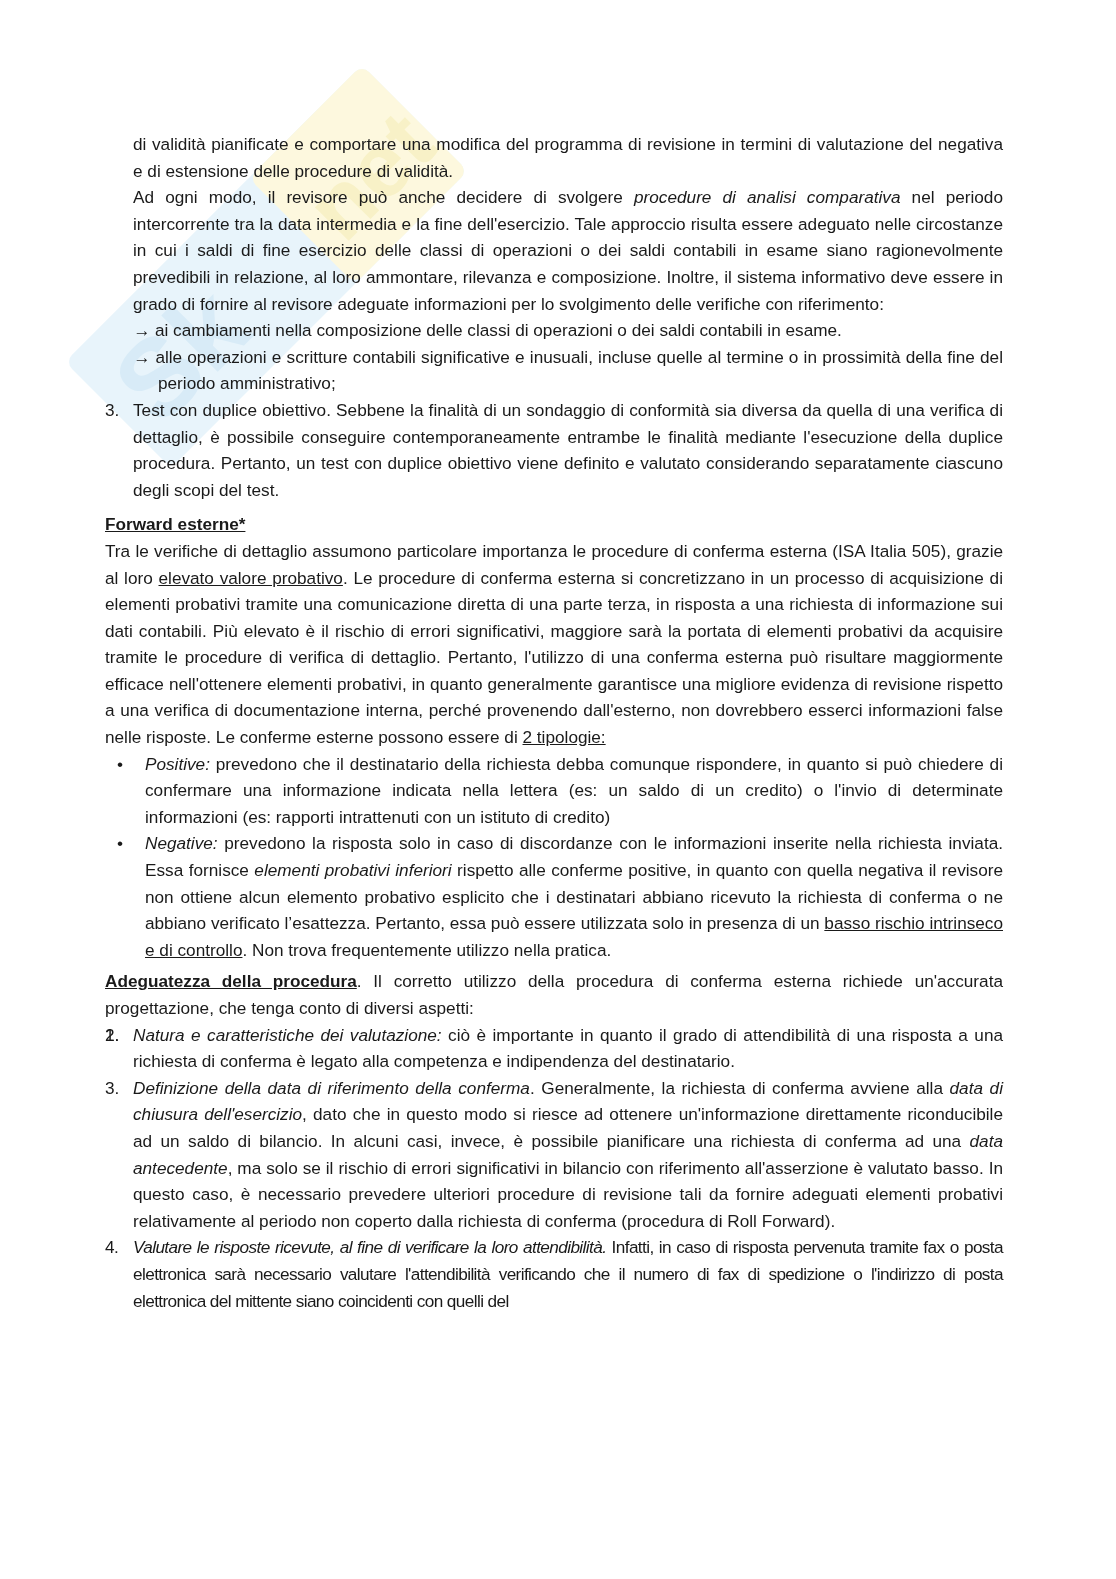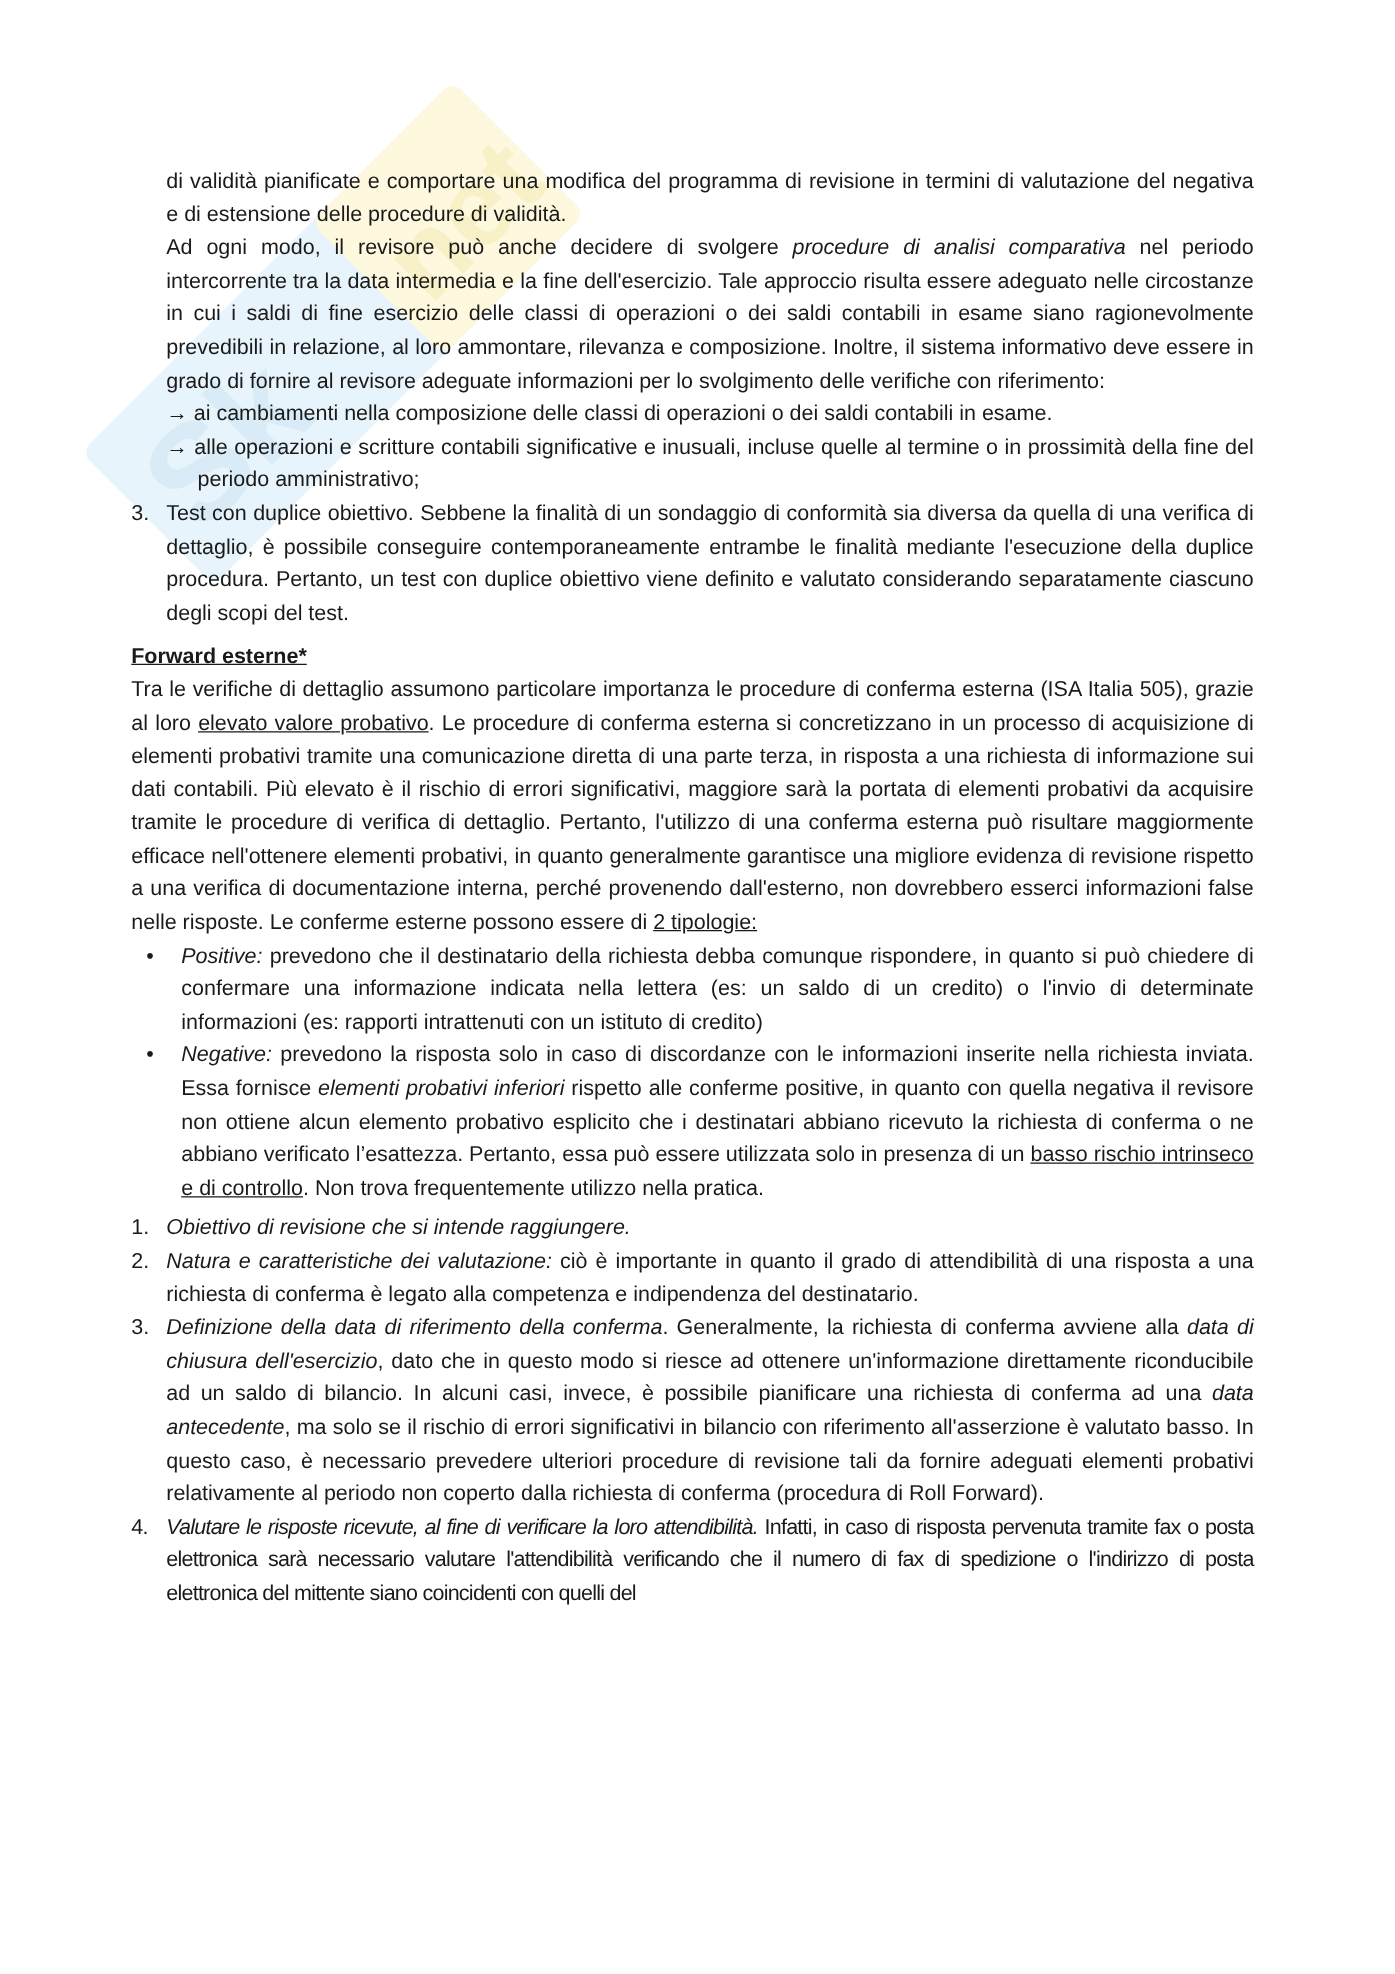--- a/index.html
+++ b/index.html
@@ -62,22 +62,23 @@
     <p class="h">Forward esterne*</p>
 
     <p><span>Tra le verifiche di dettaglio assumono particolare importanza le procedure di conferma esterna (</span><b>ISA Italia 505</b><span>), grazie al loro </span><span class="u">elevato valore probativo</span><span>. Le procedure di conferma esterna si concretizzano in un processo di acquisizione di elementi probativi tramite una comunicazione diretta di una parte terza, in risposta a una richiesta di informazione sui dati contabili. Più elevato è il rischio di errori significativi, maggiore sarà la portata di elementi probativi da acquisire tramite le procedure di verifica di dettaglio. Pertanto, l'utilizzo di una conferma esterna può risultare maggiormente efficace nell'ottenere elementi probativi, in quanto generalmente garantisce una migliore evidenza di revisione rispetto a una verifica di documentazione interna, perché provenendo dall'esterno, non dovrebbero esserci informazioni false nelle risposte. Le conferme esterne possono essere di </span><span class="u">2 tipologie:</span></p>
 
     <p class="bul-item"><span class="bul">•</span><b><i>Positive:</i></b><span> prevedono che il destinatario della richiesta debba comunque rispondere, in quanto si può chiedere di confermare una informazione indicata nella lettera (es: un saldo di un credito) o l'invio di determinate informazioni (es: rapporti intrattenuti con un istituto di credito)</span></p>
 
     <p class="bul-item"><span class="bul">•</span><b><i>Negative:</i></b><span> prevedono la risposta solo in caso di discordanze con le informazioni inserite nella richiesta inviata. Essa fornisce </span><i>elementi probativi inferiori</i><span> rispetto alle conferme positive, in quanto con quella negativa il revisore non ottiene alcun elemento probativo esplicito che i destinatari abbiano ricevuto la richiesta di conferma o ne abbiano verificato l’esattezza. Pertanto, essa può essere utilizzata solo in presenza di un </span><span class="u">basso rischio intrinseco e di controllo</span><span>. Non trova frequentemente utilizzo nella pratica.</span></p>
 
     <div class="gap-sm"></div>
 
+    <p><span class="h">Adeguatezza della procedura</span><b>.</b><span> Il corretto utilizzo della procedura di conferma esterna richiede un'accurata progettazione, che tenga conto di diversi aspetti:</span></p>
 
-    <p class="num-item"><span class="num">1.</span><b><i>Obiettivo di revisione che si intende raggiungere.</i></b></p>
+    <p class="num-item"><span class="num">1.</span></p>
 
     <p class="num-item"><span class="num">2.</span><b><i>Natura e caratteristiche dei valutazione:</i></b><span> ciò è importante in quanto il grado di attendibilità di una risposta a una richiesta di conferma è legato alla competenza e indipendenza del destinatario.</span></p>
 
     <p class="num-item"><span class="num">3.</span><b><i>Definizione della data di riferimento della conferma</i></b><span>. Generalmente, la richiesta di conferma avviene alla </span><i>data di chiusura dell'esercizio</i><span>, dato che in questo modo si riesce ad ottenere un'informazione direttamente riconducibile ad un saldo di bilancio. In alcuni casi, invece, è possibile pianificare una richiesta di conferma ad una </span><i>data antecedente</i><span>, ma solo se il rischio di errori significativi in bilancio con riferimento all'asserzione è valutato basso. In questo caso, è necessario prevedere ulteriori procedure di revisione tali da fornire adeguati elementi probativi relativamente al periodo non coperto dalla richiesta di conferma (procedura di Roll Forward).</span></p>
 
     <p class="num-item cond"><span class="num">4.</span><b><i>Valutare le risposte ricevute, al fine di verificare la loro attendibilità.</i></b><span> Infatti, in caso di risposta pervenuta tramite fax o posta elettronica sarà necessario valutare l'attendibilità verificando che il numero di fax di spedizione o l'indirizzo di posta elettronica del mittente siano coincidenti con quelli del</span></p>
 
   </div>
 </div>
 

